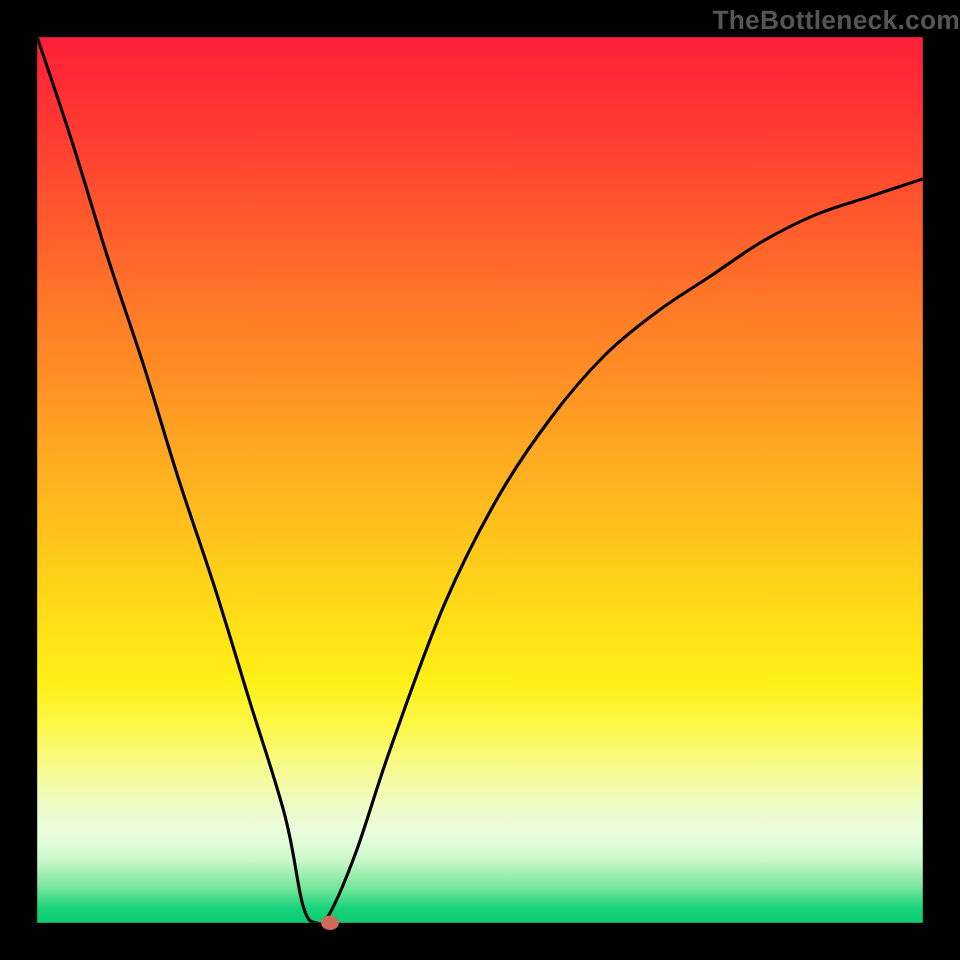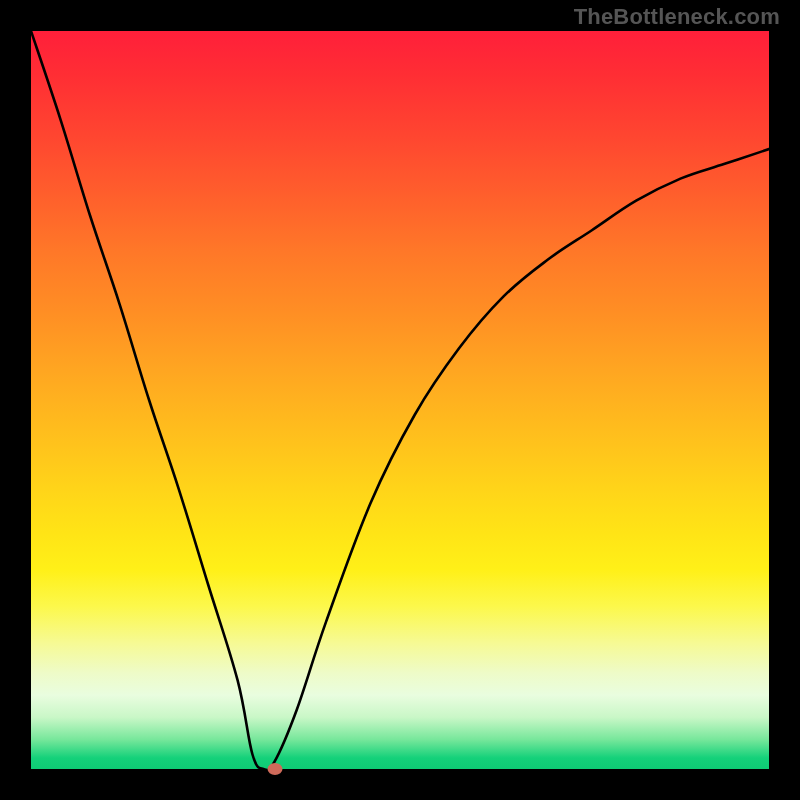--- a/index.html
+++ b/index.html
@@ -13,21 +13,21 @@
   }
   .stage {
     position: relative;
     width: 800px;
     height: 800px;
     background: #000;
   }
   .watermark {
     position: absolute;
     top: 4px;
-    right: 20px;
+    right: 0;
     color: #555;
     font-size: 22px;
     font-weight: 600;
     letter-spacing: 0.2px;
     user-select: none;
   }
   .plot {
     position: absolute;
     left: 31px;
     top: 31px;

